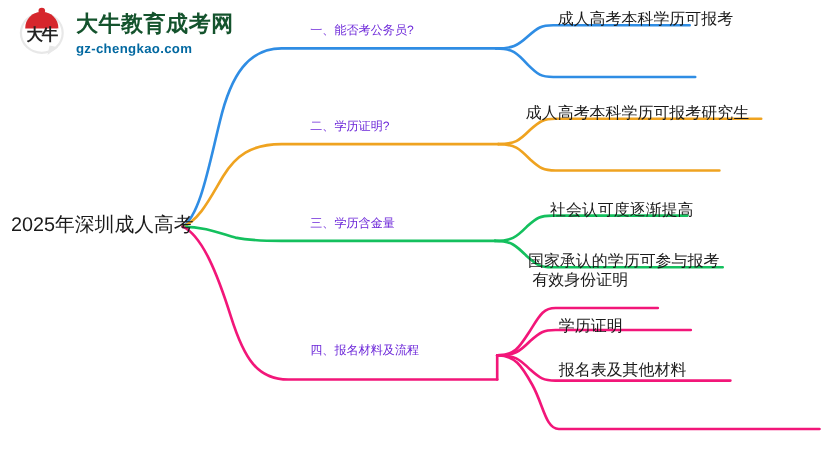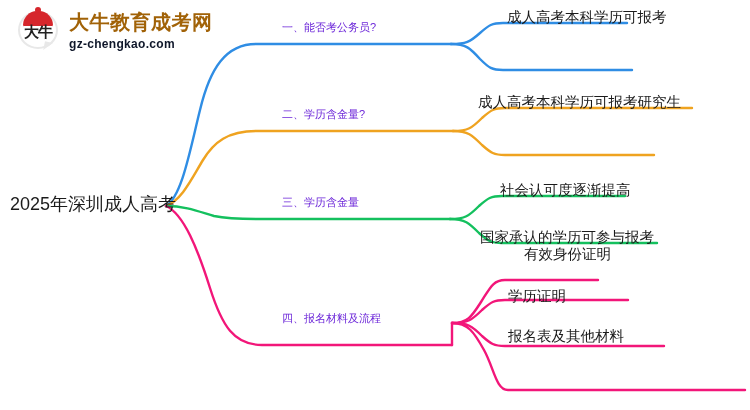--- a/index.html
+++ b/index.html
@@ -95,28 +95,28 @@
   }
   .logo-text {
     display: flex;
     flex-direction: column;
     justify-content: center;
     line-height: 1;
   }
   .logo-cn {
     font-size: 20px;
     font-weight: bold;
-    color: #a16207;
+    color: #14532d;
     letter-spacing: 0.5px;
   }
   .logo-en {
     margin-top: 6px;
     font-size: 12px;
     font-weight: bold;
-    color: #0f172a;
+    color: #0369a1;
     letter-spacing: 0.3px;
   }
 
   
   .root-title {
     position: absolute;
     left: 10px;
     top: 192px;
     font-size: 18px;
     color: #1b1b1b;
@@ -173,28 +173,28 @@
     </div>
     <div class="logo-text">
       <span class="logo-cn">大牛教育成考网</span>
       <span class="logo-en">gz-chengkao.com</span>
     </div>
   </div>
 
   <div class="root-title">2025年深圳成人高考</div>
 
   <div class="branch-label" style="left:282px; top:20px;">一、能否考公务员?</div>
-  <div class="branch-label" style="left:282px; top:107px;">二、学历含金量?</div>
+  <div class="branch-label" style="left:282px; top:107px;">二、学历证明?</div>
   <div class="branch-label" style="left:282px; top:195px;">三、学历含金量</div>
   <div class="branch-label" style="left:282px; top:311px;">四、报名材料及流程</div>
 
   <div class="leaf-label" style="left:507px; top:8px;">成人高考本科学历可报考</div>
 
   <div class="leaf-label" style="left:478px; top:93px;">成人高考本科学历可报考研究生</div>
 
   <div class="leaf-label" style="left:500px; top:181px;">社会认可度逐渐提高</div>
   <div class="leaf-label" style="left:480px; top:228px;">国家承认的学历可参与报考</div>
 
-  <div class="leaf-label" style="left: 524px; top: 245px;">有效身份证明</div>
+  <div class="leaf-label" style="left: 484px; top: 245px;">有效身份证明</div>
   <div class="leaf-label" style="left: 508px; top: 287px;">学历证明</div>
   <div class="leaf-label" style="left: 508px; top: 327px;">报名表及其他材料</div>
 
 </div>
 
 </body></html>

